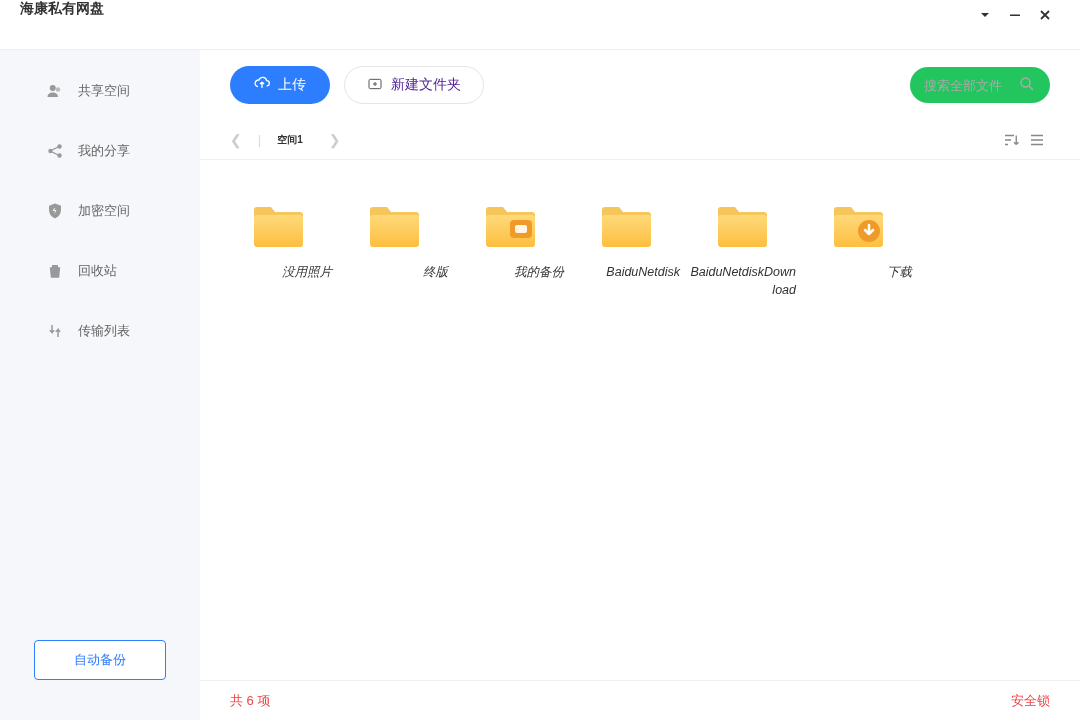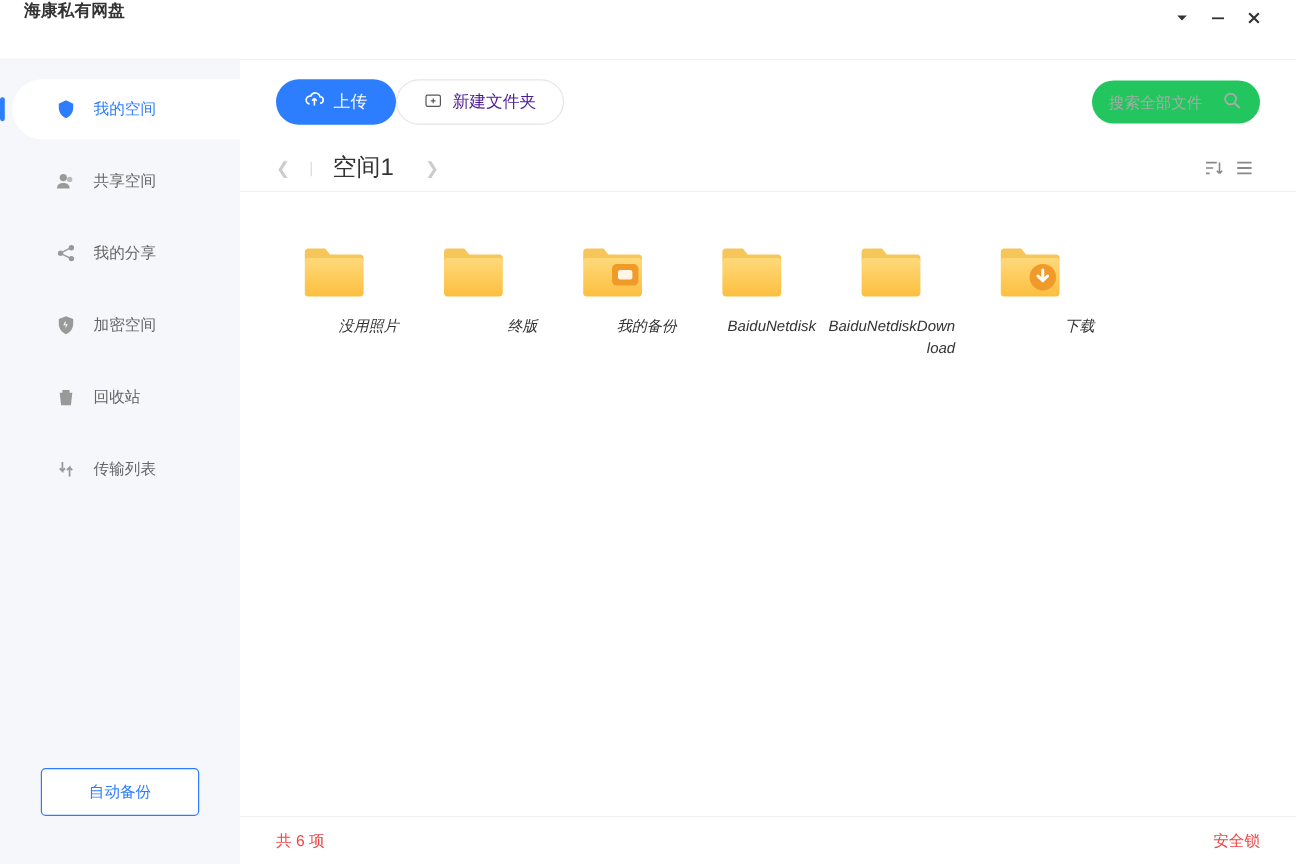--- a/index.html
+++ b/index.html
@@ -109,20 +109,21 @@
     flex: 1;
     display: flex;
     flex-direction: column;
     min-width: 0;
   }
   .toolbar {
     height: 70px;
     display: flex;
     align-items: center;
     padding: 0 30px;
+    gap: 14px;
     flex-shrink: 0;
   }
   .btn-upload {
     background: #2d7dff;
     color: #fff;
     border: none;
     border-radius: 22px;
     height: 38px;
     padding: 0 24px;
     display: flex;
@@ -174,21 +175,21 @@
     border-bottom: 1px solid #f0f0f0;
     flex-shrink: 0;
   }
   .bc-nav {
     display: flex;
     align-items: center;
     gap: 16px;
   }
   .bc-arrow { color: #ccc; cursor: pointer; font-size: 14px; }
   .bc-sep { color: #ddd; }
-  .bc-current { font-weight: 400; font-size: 20px; }
+  .bc-current { font-weight: 700; font-size: 10px; }
   .bc-next { color: #ccc; margin-left: 10px; font-size: 14px; }
   .bc-spacer { flex: 1; }
   .view-btn {
     width: 26px;
     height: 26px;
     display: flex;
     align-items: center;
     justify-content: center;
     color: #888;
     cursor: pointer;
@@ -255,28 +256,20 @@
   <div class="titlebar-btn">
     <svg width="14" height="14" viewBox="0 0 14 14">
         <path d="M3 3l8 8M11 3l-8 8" stroke="#333" stroke-width="1.8"></path>
       </svg>
   </div>
 </div>
 
 <div class="body">
 
   <div class="sidebar">
-    <div class="sidebar-item active">
-      <span class="sidebar-icon">
-        <svg width="18" height="18" viewBox="0 0 24 24">
-            <path d="M12 2l8 4v4c0 6-3.5 10-8 12-4.5-2-8-6-8-12V6l8-4z" fill="#2d7dff"></path>
-          </svg>
-      </span>
-      <span class="sidebar-label">我的空间</span>
-    </div>
     <div class="sidebar-item">
       <span class="sidebar-icon">
         <svg width="18" height="18" viewBox="0 0 24 24">
             <circle cx="9" cy="8" r="4" fill="#999"></circle>
             <circle cx="16" cy="10" r="3" fill="#bbb"></circle>
             <path d="M2 20c0-4 3-6 7-6s7 2 7 6" fill="#999"></path>
           </svg>
       </span>
       <span class="sidebar-label">共享空间</span>
     </div>

